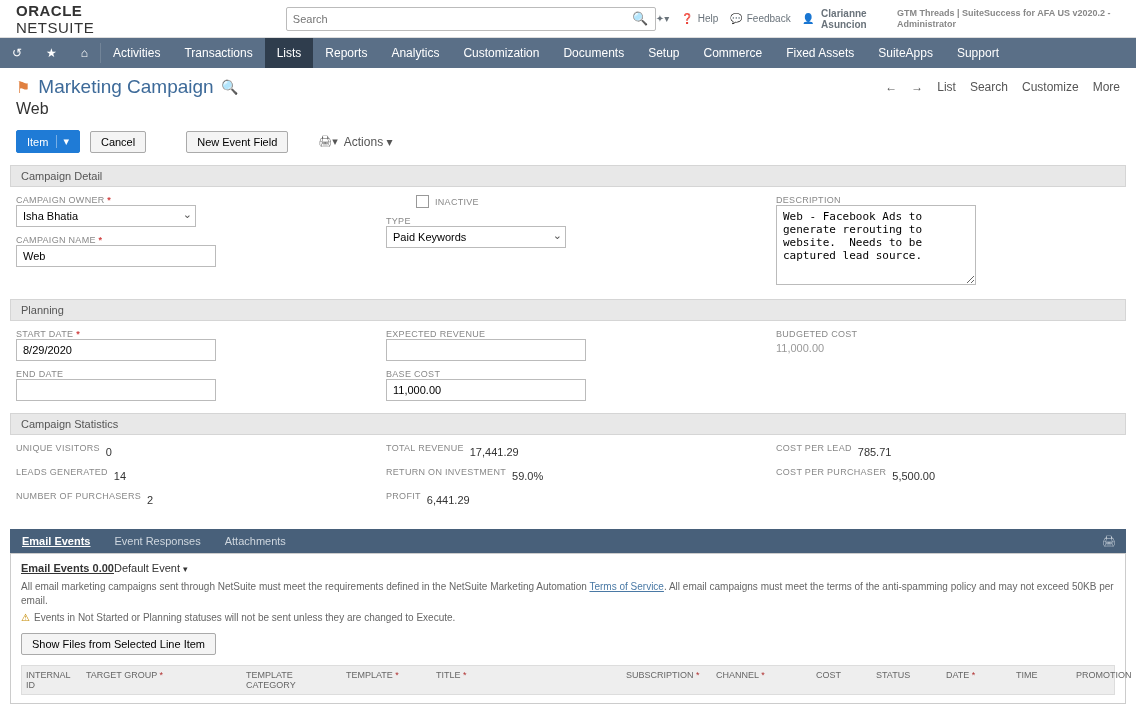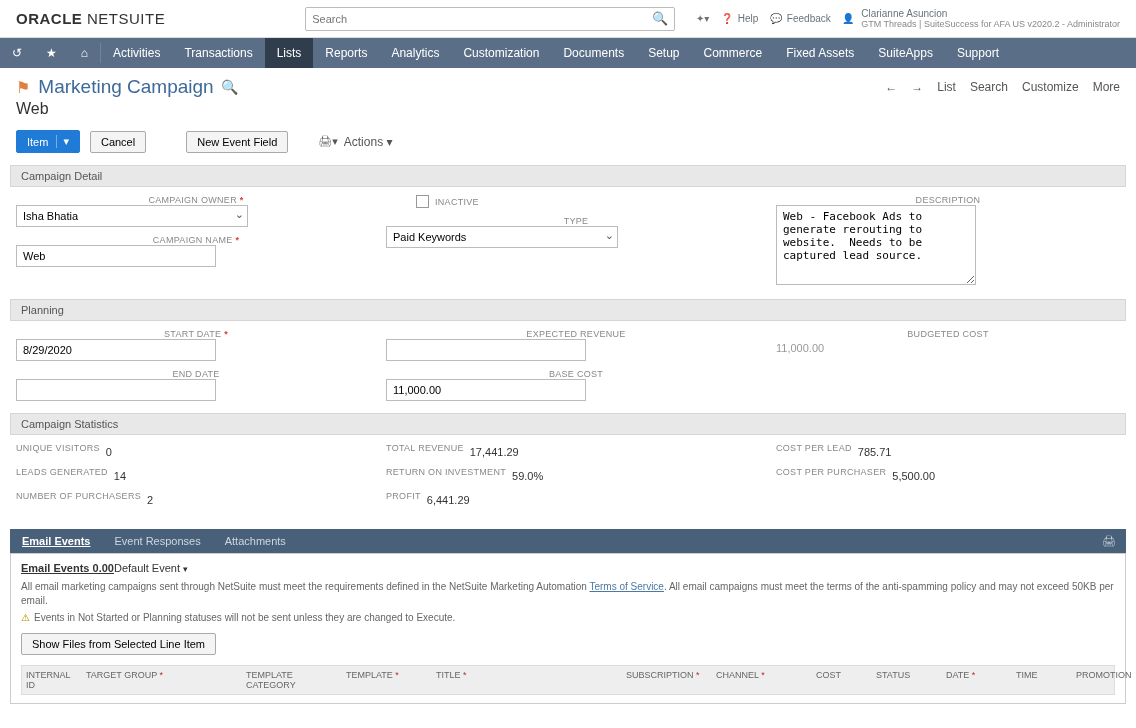--- a/index.html
+++ b/index.html
@@ -7,21 +7,21 @@
 
   .header { display: flex; align-items: center; padding: 5px 16px; height: 38px; border-bottom: 1px solid #ddd; }
   .logo { font-size: 15px; font-weight: 400; letter-spacing: 0.5px; color: #333; }
   .logo .oracle { font-weight: 700; }
   .search-box { margin-left: 140px; flex: 0 0 370px; display: flex; align-items: center; border: 1px solid #bbb; border-radius: 2px; height: 24px; padding: 0 6px; }
   .search-box input { flex: 1; border: none; outline: none; font-size: 11px; color: #888; }
   .search-mag { font-size: 13px; color: #666; }
   .header-right { margin-left: auto; display: flex; align-items: center; gap: 12px; color: #6a737b; font-size: 10px; }
   .hr-item { display: flex; align-items: center; gap: 4px; cursor: pointer; }
   .user-block { display: flex; align-items: center; gap: 6px; }
-  .user-lines { display: flex; flex-direction: column; line-height: 11px; }
+  .user-lines { display: flex; flex-direction: row; line-height: 11px; font-weight: bold; }
   .user-line2 { color: #888; font-size: 9px; }
 
   .navbar { display: flex; align-items: center; background: #5a6f87; color: #fff; height: 30px; }
   .nav-icon, .nav-item { padding: 0 12px; height: 100%; display: flex; align-items: center; cursor: pointer; font-size: 12px; }
   .nav-item.active { background: #2f3d4d; }
   .nav-sep { width: 1px; background: rgba(255,255,255,0.15); height: 20px; }
 
   .page-header { padding: 8px 16px 4px; }
   .title-row { display: flex; align-items: center; justify-content: space-between; }
   .title-left { display: flex; align-items: center; gap: 8px; }
@@ -36,24 +36,24 @@
   .btn { border: 1px solid #aaa; background: #f4f4f4; padding: 4px 10px; border-radius: 2px; font-size: 11px; cursor: pointer; display: inline-flex; align-items: center; }
   .btn.primary { background: #1f7bd6; color: #fff; border-color: #1f7bd6; }
   .btn.primary .caret { border-left: 1px solid rgba(255,255,255,0.4); margin-left: 8px; padding-left: 6px; }
   .actions-group { display: flex; align-items: center; gap: 6px; margin-left: 20px; color: #555; }
   .actions-link { cursor: pointer; font-size: 12px; }
 
   .section-bar { background: #e8e8e8; color: #555; font-size: 11px; padding: 4px 10px; margin: 4px 10px 8px; border: 1px solid #d5d5d5; }
 
   .fields { display: grid; grid-template-columns: 360px 380px 1fr; gap: 10px; padding: 0 16px 8px; }
   .field-col { display: flex; flex-direction: column; gap: 8px; }
-  .fld-label { font-size: 9px; color: #888; letter-spacing: 0.3px; text-transform: uppercase; text-align: center; }
+  .fld-label { font-size: 9px; color: #888; letter-spacing: 0.3px; text-transform: uppercase; }
   .fld-label .req { color: #d04040; font-weight: bold; }
   .text-input { border: 1px solid #bbb; height: 22px; padding: 2px 6px; font-size: 11px; width: 200px; }
-  .select-input { position: relative; width: 232px; }
+  .select-input { position: relative; width: 180px; }
   .select-input .text-input { padding-right: 22px; width: 100%; }
   .select-caret { position: absolute; right: 4px; top: 3px; color: #555; font-size: 11px; }
   .checkbox-row { display: flex; align-items: center; gap: 6px; padding-left: 30px; }
   .chk { width: 13px; height: 13px; border: 1px solid #999; }
   .textarea { border: 1px solid #bbb; width: 200px; height: 80px; padding: 4px 6px; font-size: 11px; resize: both; }
   .readonly-val { font-size: 11px; color: #333; padding: 3px 0; }
 
   .stats { display: grid; grid-template-columns: 360px 380px 1fr; gap: 4px 10px; padding: 0 16px 8px; }
   .stat-item { display: flex; flex-direction: row; gap: 6px; margin-bottom: 6px; }
 

